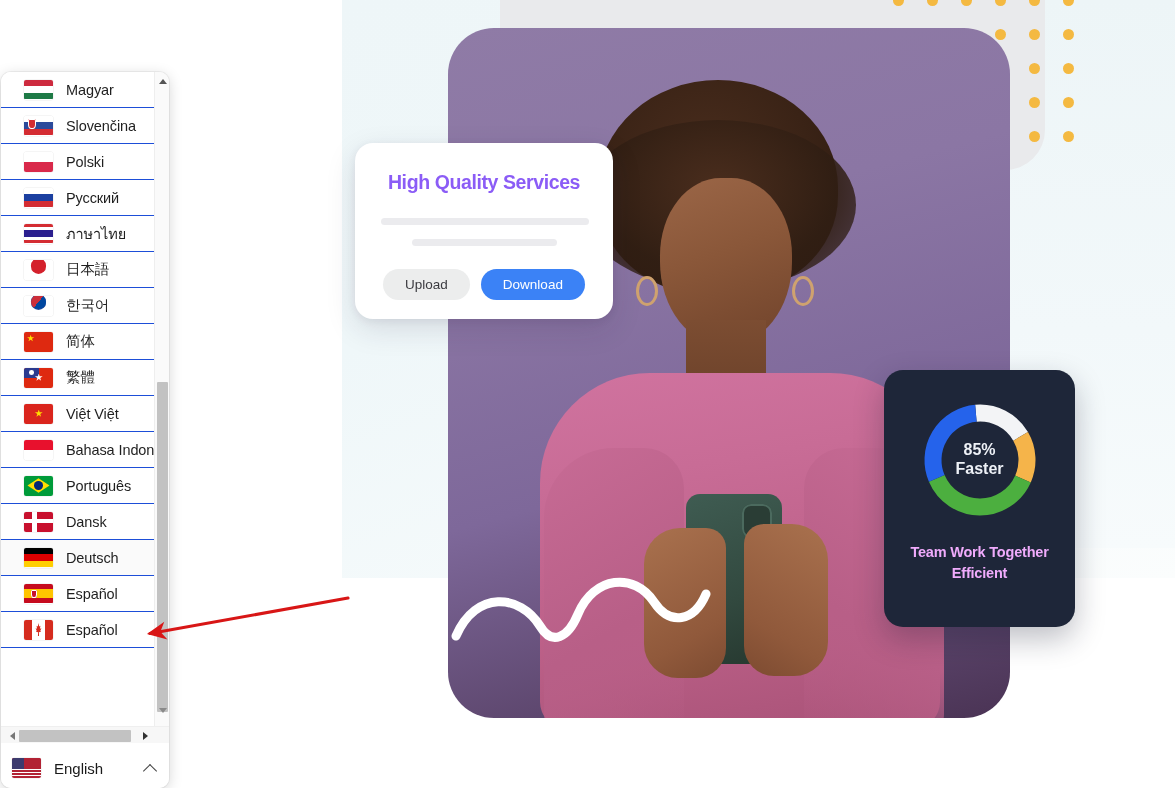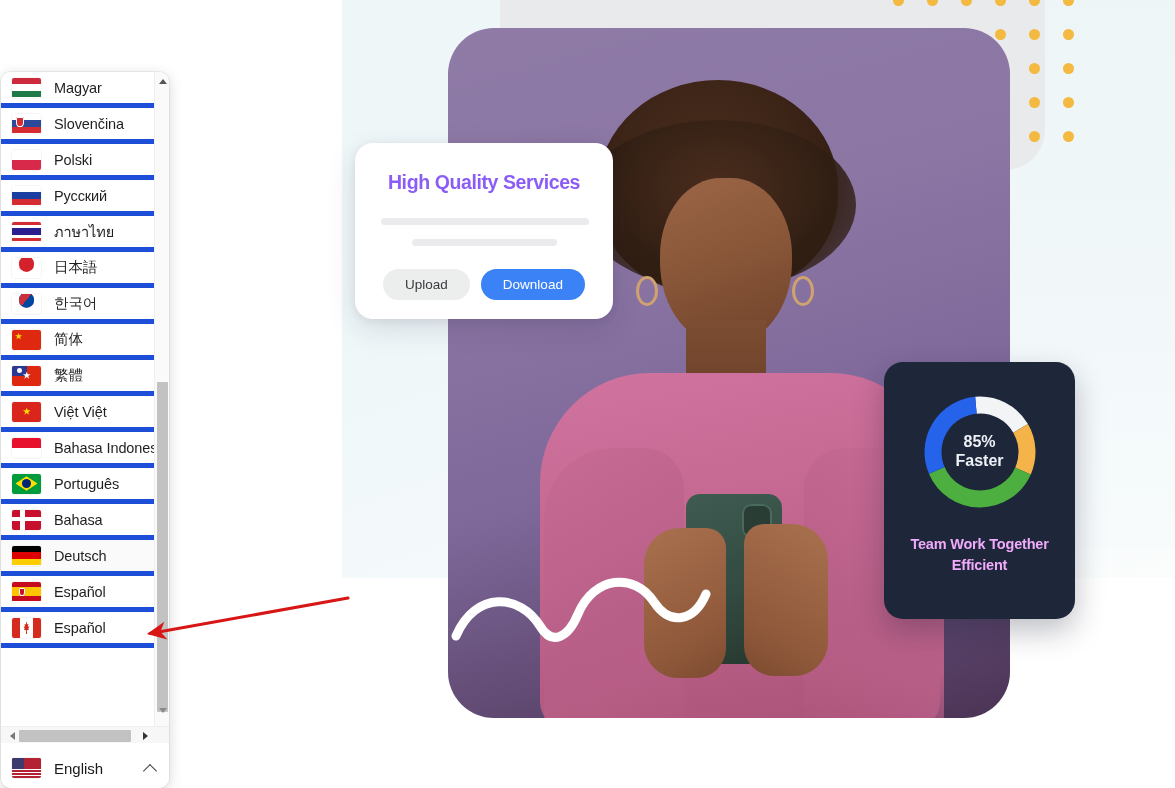--- a/index.html
+++ b/index.html
@@ -208,21 +208,21 @@
     font-size: 13.5px;
     cursor: pointer;
   }
   #service-card .btn-upload { background: #eceded; color: #3b3b40; }
   #service-card .btn-download { background: #3b82f6; color: #ffffff; }
 
   
   #stats-card {
     position: absolute;
     left: 884px;
-    top: 362px;
+    top: 370px;
     width: 191px;
     height: 257px;
     background: #1e2639;
     border-radius: 19px;
     box-shadow: 0 12px 30px rgba(20,25,45,.28);
     padding-top: 28px;
   }
   .donut-wrap {
     position: relative;
     width: 124px; height: 124px;
@@ -272,22 +272,22 @@
     overflow: hidden;
   }
   #lang-list {
     width: 153px;
     background: #fff;
   }
   .lang-row {
     display: flex;
     align-items: center;
     height: 36px;
-    padding-left: 11px;
-    border-bottom: 5px solid #1d4ed8;
+    padding-left: 23px;
+    border-bottom: 1px solid #1d4ed8;
     background: #ffffff;
     cursor: pointer;
     white-space: nowrap;
     overflow: hidden;
   }
   .lang-row.hovered { background: #fafafa; }
   .lang-row .flag {
     width: 29px;
     height: 20px;
     flex: 0 0 29px;
@@ -603,21 +603,21 @@
             <div style="position: absolute; left: 33%; top: 28%; width: 34%; height: 46%; border-radius: 50%; background: rgb(0, 39, 118);"></div>
           </div>
           <div class="lbl">Português</div>
         </div>
         <div class="lang-row">
           <div class="flag">
             <div class="f-stripe" style="top: 0%; height: 100%; background: rgb(200, 16, 46);"></div>
             <div style="position: absolute; left: 0px; top: 38%; width: 100%; height: 22%; background: rgb(255, 255, 255);"></div>
             <div style="position: absolute; left: 27%; top: 0px; width: 18%; height: 100%; background: rgb(255, 255, 255);"></div>
           </div>
-          <div class="lbl">Bahasa</div>
+          <div class="lbl">Dansk</div>
         </div>
         <div class="lang-row hovered">
           <div class="flag">
             <div class="f-stripe" style="top: 0%; height: 34%; background: rgb(0, 0, 0);"></div>
             <div class="f-stripe" style="top: 34%; height: 33%; background: rgb(221, 0, 0);"></div>
             <div class="f-stripe" style="top: 67%; height: 33%; background: rgb(255, 206, 0);"></div>
           </div>
           <div class="lbl">Deutsch</div>
         </div>
         <div class="lang-row">

